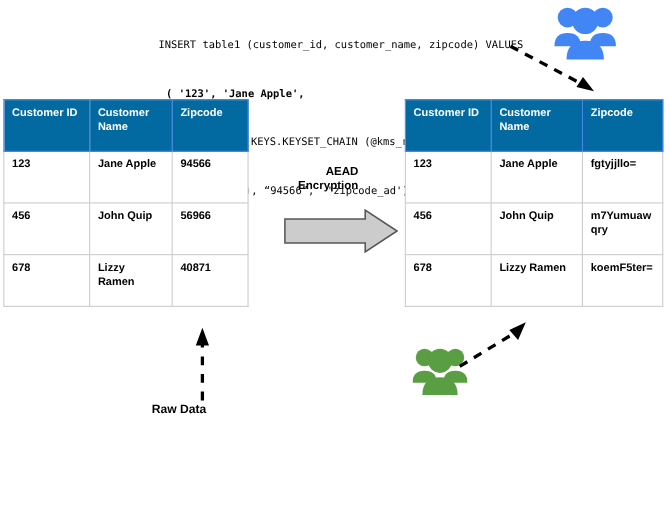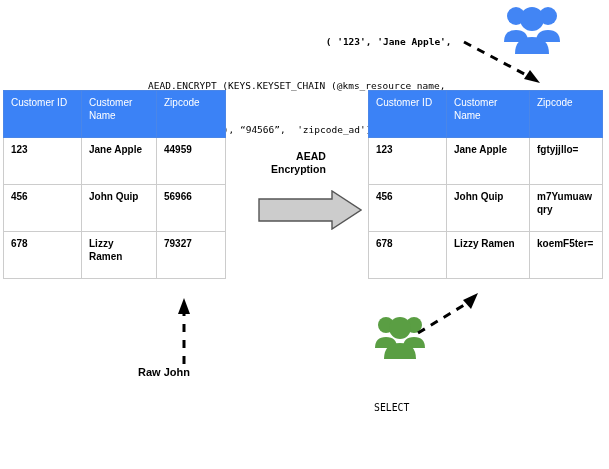--- a/index.html
+++ b/index.html
@@ -24,21 +24,21 @@
     color: #000000;
   }
   #insert-sql {
     left: 137px;
     top: 6px;
     font-size: 9.5px;
     line-height: 14.6px;
     text-align: left;
   }
   #insert-sql .ln { display: block; }
-  #insert-sql .bold { font-weight: bold; text-align: right; }
+  #insert-sql .bold { font-weight: bold; }
   #insert-sql .l1 { padding-left: 7px; }
   #insert-sql .l2 { padding-left: 14px; }
   #insert-sql .l3 { padding-left: 11px; }
   #insert-sql .l4 { padding-left: 0px; }
 
   #select-sql {
     left: 374px;
     top: 374px;
     font-size: 9.8px;
     line-height: 13.6px;
@@ -55,23 +55,23 @@
   }
   .data-table th, .data-table td {
     border: 1px solid #cccccc;
     vertical-align: top;
     padding: 6px 7px 6px 7px;
     text-align: left;
     font-weight: bold;
     line-height: 12.5px;
   }
   .data-table thead th {
-    background: #3b82f6;
+    background: #0369a1;
     color: #ffffff;
-    font-weight: normal;
+    font-weight: bold;
     border-color: #4a86e8;
     height: 34px;
     line-height: 12.5px;
   }
   .data-table tbody td { height: 34px; }
 
   #table-left  { left: 3px;   top: 90px; width: 222px; }
   #table-right { left: 368px; top: 90px; width: 234px; }
 
   #table-left  col.c1 { width: 78px; }
@@ -147,20 +147,21 @@
     left: 415px;
     top: 288px;
     width: 70px;
     height: 48px;
   }
 </style>
 </head>
 <body>
 
 <div class="sql-block" id="insert-sql">
+  <span class="ln l1">INSERT table1 (customer_id, customer_name, zipcode) VALUES</span>
   <span class="ln l2 bold">( '123', 'Jane Apple',</span>
   <span class="ln l3">AEAD.ENCRYPT (KEYS.KEYSET_CHAIN (@kms_resource_name,</span>
   <span class="ln l4">@wrapped_keyset), “94566”,  'zipcode_ad') as zipcode));</span>
 </div>
 
 <svg id="people-blue" viewBox="0 0 58 54">
   <g fill="#4285f4">
     <circle cx="13" cy="14" r="9"></circle>
     <path d="M1 40 q0 -12 12 -12 q12 0 12 12 z"></path>
     <circle cx="45" cy="14" r="9"></circle>
@@ -185,31 +186,31 @@
     <tr>
       <th>Customer ID</th>
       <th>Customer Name</th>
       <th>Zipcode</th>
     </tr>
   </thead>
   <tbody>
     <tr>
       <td>123</td>
       <td>Jane Apple</td>
-      <td>44959</td>
+      <td>94566</td>
     </tr>
     <tr>
       <td>456</td>
       <td>John Quip</td>
       <td>56966</td>
     </tr>
     <tr>
       <td>678</td>
       <td>Lizzy Ramen</td>
-      <td>79327</td>
+      <td>40871</td>
     </tr>
   </tbody>
 </table>
 
 <div id="aead-label">AEAD
 Encryption</div>
 
 <svg id="block-arrow" viewBox="0 0 104 40">
   <polygon points="1,9 74,9 74,1 103,20 74,39 74,31 1,31" fill="#cccccc" stroke="#555555" stroke-width="1.4" stroke-linejoin="miter"></polygon>
 </svg>
@@ -243,37 +244,36 @@
       <td>Lizzy Ramen</td>
       <td>koemF5ter=</td>
     </tr>
   </tbody>
 </table>
 
 <svg id="raw-data-arrow" viewBox="0 0 24 70">
   <line x1="12" y1="68" x2="12" y2="16" stroke="#000000" stroke-width="3" stroke-dasharray="8,8"></line>
   <polygon points="12,2 18,18 6,18" fill="#000000"></polygon>
 </svg>
-<div id="raw-data-label">Raw John</div>
+<div id="raw-data-label">Raw Data</div>
 
 <svg id="people-green" viewBox="0 0 50 48">
   <g fill="#5a9e43">
     <circle cx="11" cy="13" r="8"></circle>
     <path d="M0 36 q0 -11 11 -11 q11 0 11 11 z"></path>
     <circle cx="39" cy="13" r="8"></circle>
     <path d="M28 36 q0 -11 11 -11 q11 0 11 11 z"></path>
     <circle cx="25" cy="16" r="11"></circle>
     <path d="M9 47 q0 -16 16 -16 q16 0 16 16 z"></path>
   </g>
 </svg>
 
 <svg id="arrow-select" viewBox="0 0 70 48">
   <line x1="3" y1="45" x2="54" y2="14" stroke="#000000" stroke-width="3" stroke-dasharray="8,7"></line>
   <polygon points="63,5 48,12 56,21" fill="#000000"></polygon>
 </svg>
 
 <div class="sql-block" id="select-sql">
-  <span class="ln">SELECT</span>
   
   
   
   
 </div>
 
 </body></html>

